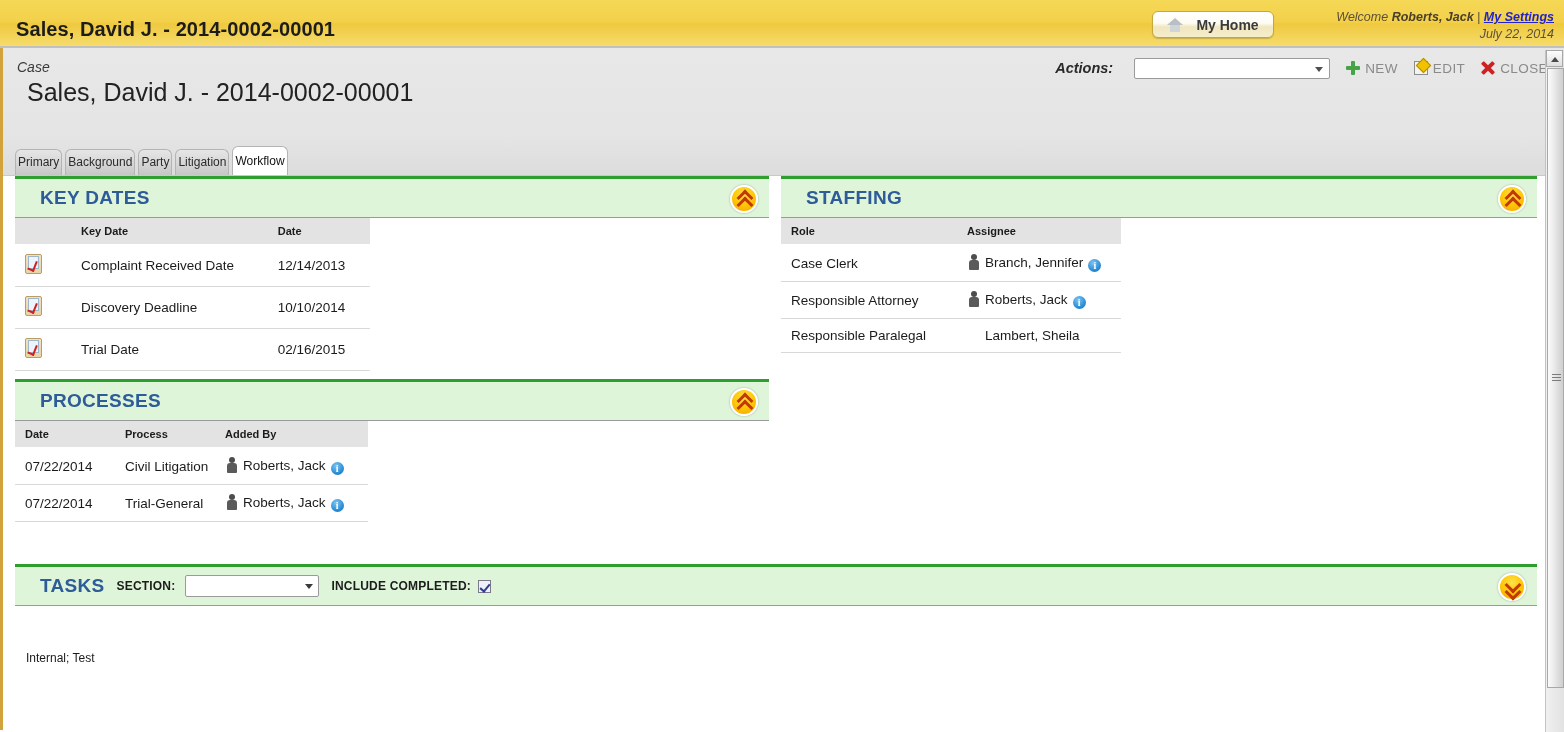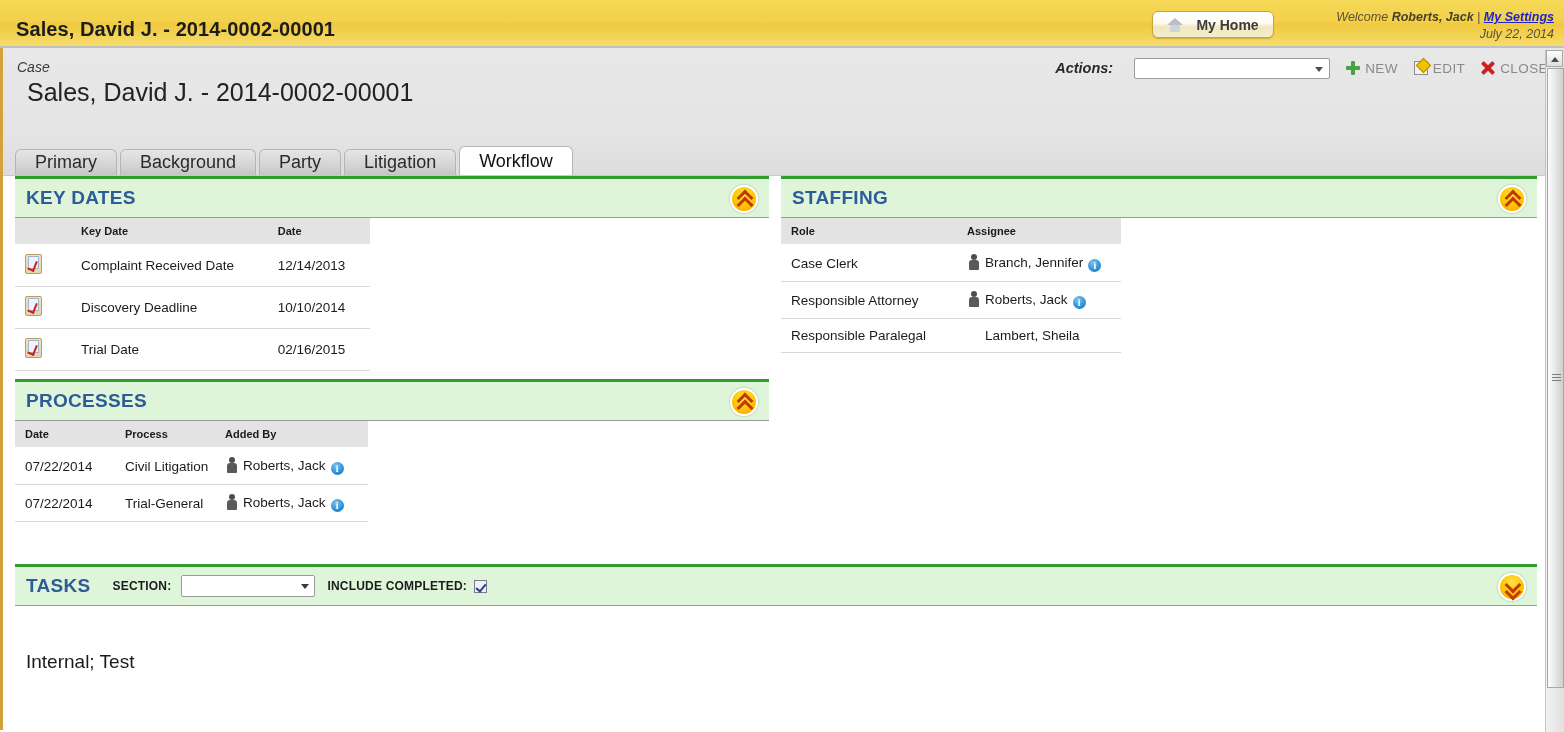--- a/index.html
+++ b/index.html
@@ -225,23 +225,23 @@
   .tabs {
     position: absolute;
     left: 12px;
     bottom: 0;
     display: flex;
     align-items: flex-end;
   }
   .tab {
     height: 26px;
     line-height: 25px;
-    padding: 0 19px;
+    padding: 0 2px;
     margin-right: 3px;
-    font-size: 18px;
+    font-size: 12px;
     color: #2b2b2b;
     background: linear-gradient(to bottom, #e6e6e6 0%, #d6d6d6 55%, #c6c6c6 100%);
     border: 1px solid #b4b4b4;
     border-bottom: none;
     border-radius: 6px 6px 0 0;
     cursor: pointer;
     box-sizing: border-box;
   }
   .tab.active {
     background: #ffffff;
@@ -274,21 +274,21 @@
     display: flex;
     align-items: center;
     position: relative;
     box-sizing: border-box;
   }
   .panel-title {
     font-size: 19px;
     font-weight: bold;
     color: #2d5c99;
     letter-spacing: 0.3px;
-    margin-left: 11px;
+    margin-left: 25px;
   }
   .chev-btn {
     position: absolute;
     right: 11px;
     top: 6px;
     width: 28px;
     height: 28px;
     border-radius: 50%;
     background: radial-gradient(circle at 50% 32%, #ffe14d 0%, #ffc907 48%, #f5a200 100%);
     border: 2px solid #ffffff;
@@ -416,21 +416,21 @@
     line-height: 13px;
     vertical-align: -2px;
     margin-left: 5px;
     cursor: pointer;
   }
 
   
   .tasks-inline {
     display: flex;
     align-items: center;
-    margin-left: 22px;
+    margin-left: 12px;
   }
   .small-caps-label {
     font-size: 12px;
     font-weight: bold;
     color: #1c1c1c;
     letter-spacing: 0.2px;
     text-transform: uppercase;
   }
   .tasks-select {
     width: 134px;
@@ -467,21 +467,21 @@
     content: "";
     position: absolute;
     left: 3px; top: 1px;
     width: 4px; height: 8px;
     border-right: 2px solid #2b3f8c;
     border-bottom: 2px solid #2b3f8c;
     transform: rotate(40deg);
   }
 
   .sec-body {
-    font-size: 19px;
+    font-size: 12px;
     color: #1b1b1b;
     padding: 9px 0 0 11px;
   }
 
   
   .scrollbar {
     position: absolute;
     right: 0;
     top: 50px;
     width: 19px;

